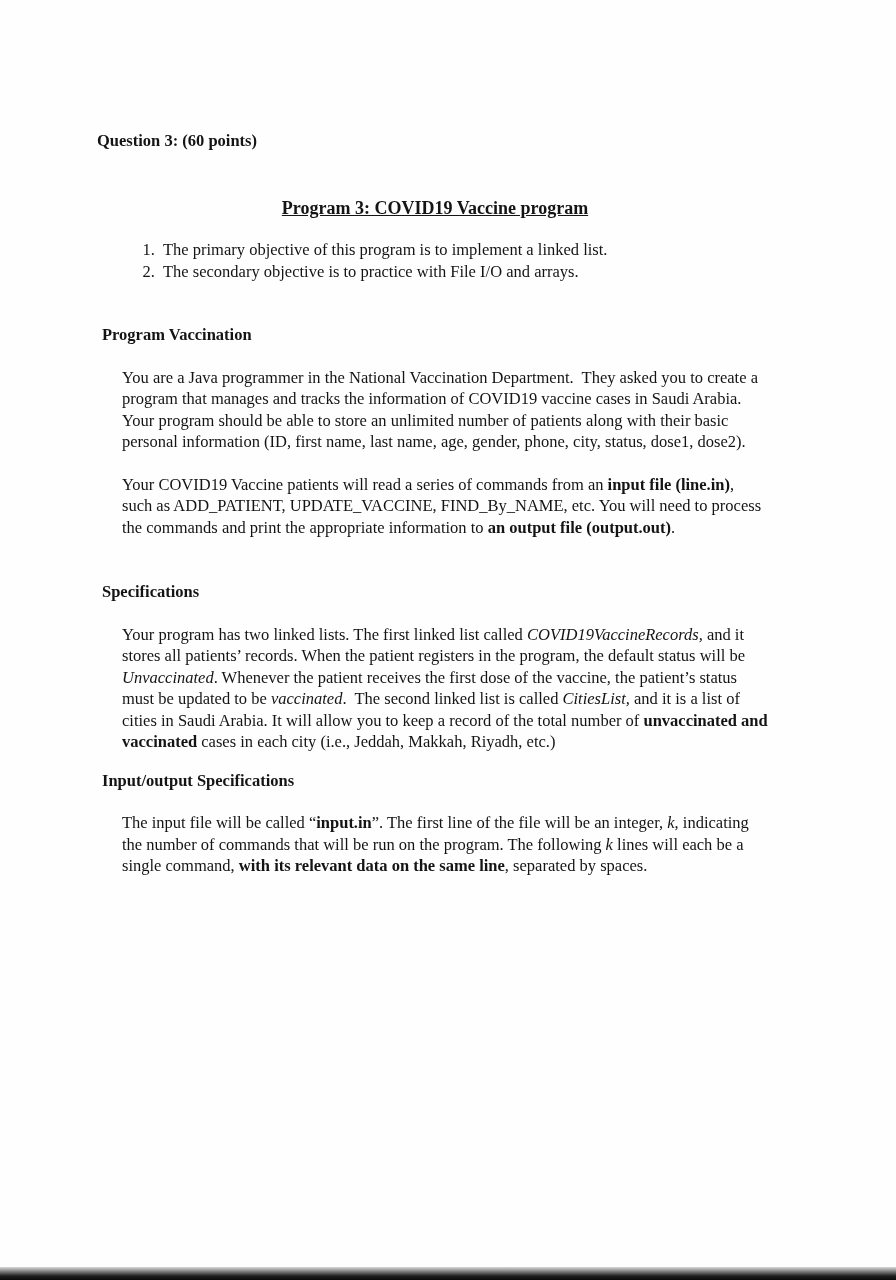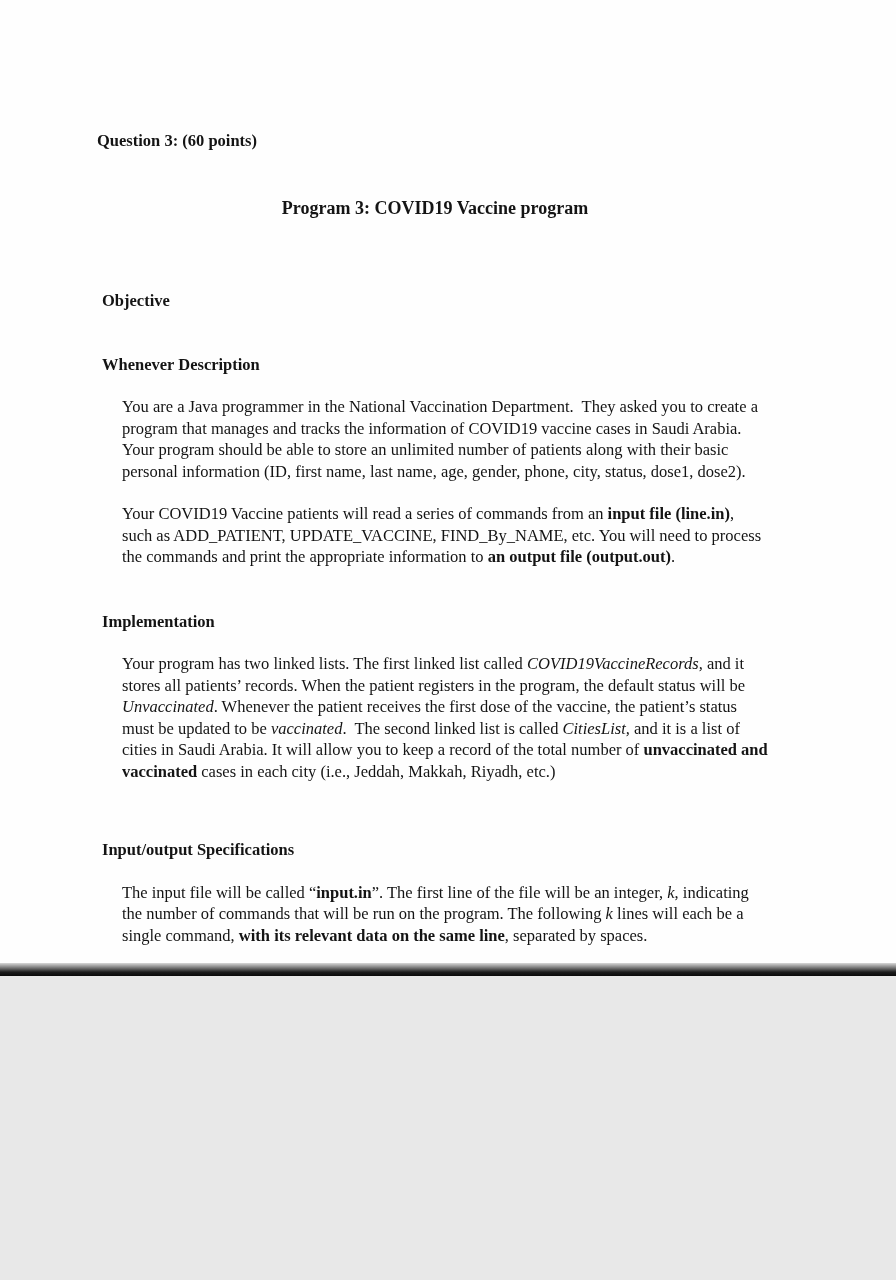--- a/index.html
+++ b/index.html
@@ -1,20 +1,20 @@
 <!DOCTYPE html>
 <html><head>
 <meta charset="utf-8">
 <style>
   html, body { margin: 0; padding: 0; }
   body { background: #e8e8e8; }
   .page {
     position: relative;
     width: 896px;
-    height: 976px;
+    height: 1280px;
     margin: 0 auto;
     background: #fefefe;
     overflow: hidden;
     font-family: "Liberation Serif", serif;
     color: #141414;
     font-size: 16.5px;
     line-height: 21.5px;
   }
   .content {
     padding: 0 128px 0 102px;
@@ -22,29 +22,30 @@
   .q-header {
     margin-top: 130px;
     font-weight: bold;
     margin-left: -5px;
   }
   .doc-title {
     margin-top: 46px;
     text-align: center;
     font-weight: bold;
     font-size: 18px;
+    text-decoration: underline;
   }
   .section-heading {
     font-weight: bold;
     margin-top: 0;
   }
   .mt-objective { margin-top: 71px; }
   .mt-progdesc  { margin-top: 42px; }
   .mt-impl      { margin-top: 43px; }
-  .mt-iospec    { margin-top: 57px; }
+  .mt-iospec    { margin-top: 17px; }
   ol.objective-list {
     margin: 20px 0 0 0;
     padding-left: 57px;
   }
   ol.objective-list li {
     padding-left: 4px;
     margin: 0;
   }
   .para {
     margin-top: 21px;
@@ -68,30 +69,33 @@
 </head>
 <body>
 
 <div class="page">
   <div class="content">
 
     <div class="q-header">Question 3: (60 points)</div>
 
     <div class="doc-title">Program 3: COVID19 Vaccine program</div>
 
-    <div class="section-heading mt-objective">Objective</div>
 
+    <ol class="objective-list">
+      <li>The primary objective of this program is to implement a linked list.</li>
+      <li>The secondary objective is to practice with File I/O and arrays.</li>
+    </ol>
 
-    <div class="section-heading mt-progdesc">Whenever Description</div>
+    <div class="section-heading mt-progdesc">Program Vaccination</div>
 
     <div class="para"><span>You are a Java programmer in the National Vaccination Department.  They asked you to create a program that manages and tracks the information of COVID19 vaccine cases in Saudi Arabia. Your program should be able to store an unlimited number of patients along with their basic personal information (ID, first name, last name, age, gender, phone, city, status, dose1, dose2).</span></div>
 
     <div class="para"><span>Your COVID19 Vaccine patients will read a series of commands from an </span><span class="b">input file (line.in)</span><span>, such as ADD_PATIENT, UPDATE_VACCINE, FIND_By_NAME, etc. You will need to process the commands and print the appropriate information to </span><span class="b">an output file (output.out)</span><span>.</span></div>
 
-    <div class="section-heading mt-impl">Implementation</div>
+    <div class="section-heading mt-impl">Specifications</div>
 
     <div class="para"><span>Your program has two linked lists. The first linked list called </span><span class="i">COVID19VaccineRecords,</span><span> and it stores all patients’ records. When the patient registers in the program, the default status will be </span><span class="i">Unvaccinated</span><span>. Whenever the patient receives the first dose of the vaccine, the patient’s status must be updated to be </span><span class="i">vaccinated</span><span>.  The second linked list is called </span><span class="i">CitiesList,</span><span> and it is a list of cities in Saudi Arabia. It will allow you to keep a record of the total number of </span><span class="b">unvaccinated and vaccinated</span><span> cases in each city (i.e., Jeddah, Makkah, Riyadh, etc.)</span></div>
 
     <div class="section-heading mt-iospec">Input/output Specifications</div>
 
     <div class="para"><span>The input file will be called “</span><span class="b">input.in</span><span>”. The first line of the file will be an integer, </span><span class="i">k</span><span>, indicating the number of commands that will be run on the program. The following </span><span class="i">k</span><span> lines will each be a single command, </span><span class="b u">with its relevant data on the same line</span><span>, separated by spaces.</span></div>
 
   </div>
 
   <div class="page-edge-shadow"></div>

